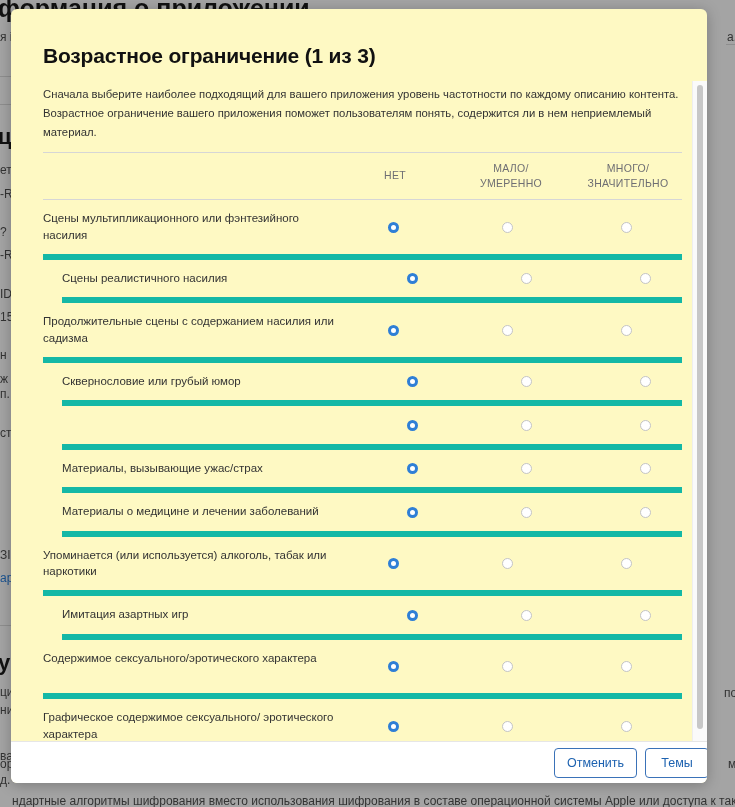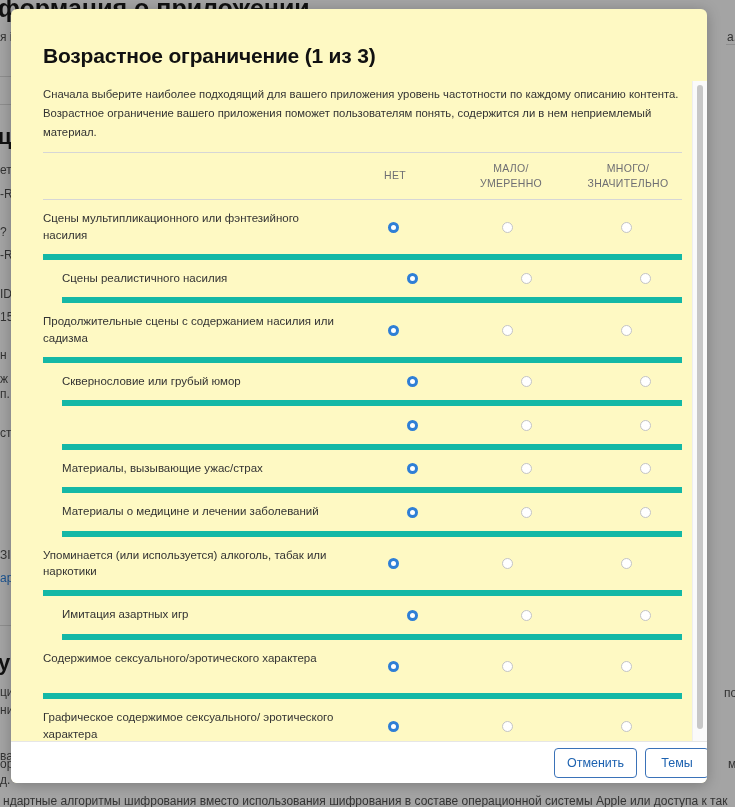--- a/index.html
+++ b/index.html
@@ -86,21 +86,21 @@
   <div class="bg-line bold" style="left:-2px;top:650px;">у</div>
   <div class="bg-line" style="left:0;top:685px;">ци</div>
   <div class="bg-line" style="left:0;top:703px;">ни</div>
   <div class="bg-line" style="left:0;top:733px;margin-top:16px;">ва</div>
   <div class="bg-line" style="left:0;top:757px;">ор</div>
   <div class="bg-line" style="left:0;top:773px;">д.</div>
   <div class="bg-line" style="left:727px;top:30px;">а.</div>
   <div class="bg-rule" style="top:44px;left:726px;width:9px;"></div>
   <div class="bg-line" style="left:724px;top:686px;">по</div>
   <div class="bg-line" style="left:728px;top:757px;">м</div>
-  <div class="bg-line" style="left:3px;top:794px;">ндартные алгоритмы шифрования вместо использования шифрования в составе операционной системы Apple или доступа к так</div>
+  <div class="bg-line" style="left:12px;top:794px;">ндартные алгоритмы шифрования вместо использования шифрования в составе операционной системы Apple или доступа к так</div>
 </div>
 
 <div class="modal">
   <div class="modal-body">
     <div class="modal-title">Возрастное ограничение (1 из 3)</div>
     <div class="modal-desc">Сначала выберите наиболее подходящий для вашего приложения уровень частотности по каждому описанию контента. Возрастное ограничение вашего приложения поможет пользователям понять, содержится ли в нем неприемлемый материал.</div>
 
     <div class="table">
       <div class="thead">
         <div class="th c1">НЕТ</div>

